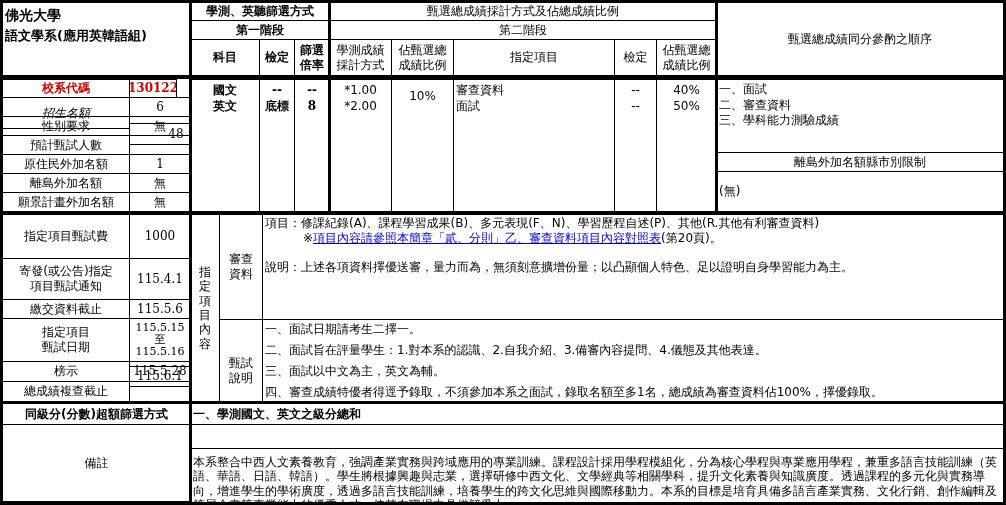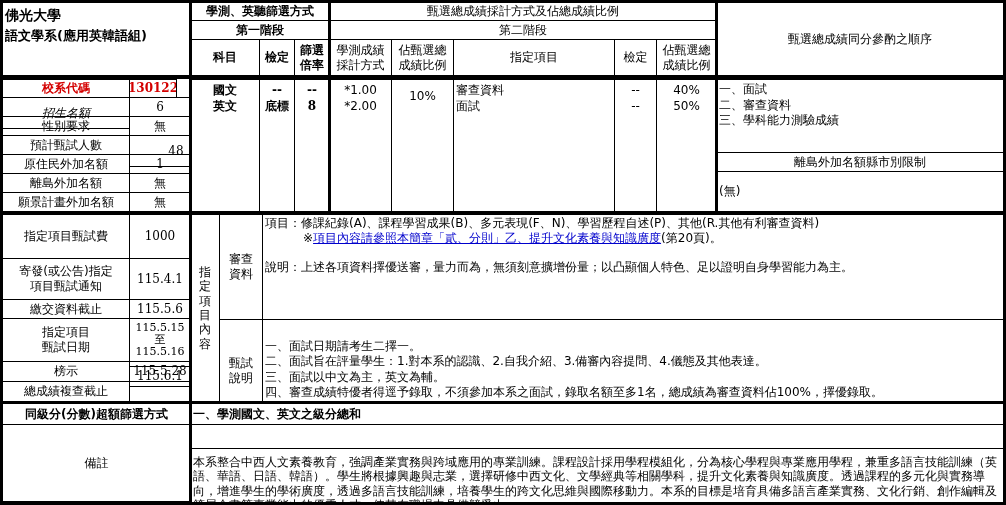--- a/index.html
+++ b/index.html
@@ -45,21 +45,21 @@
 <div class="c" style="left:716px;top:2px;width:288px;height:74px;">甄選總成績同分參酌之順序</div>
 
 <div>
   <div class="c red" style="left:2px;top:79px;width:128px;height:19px;">校系代碼</div>
   <div class="c red mono" style="left:129px;top:79px;width:48px;height:19px;">130122</div>
   <div class="c" style="left:2px;top:97px;width:128px;height:32px;font-style:italic;">招生名額</div>
   <div class="c mono" style="left:129px;top:97px;width:62px;height:20px;">6</div>
   <div class="c" style="left:2px;top:116px;width:128px;height:20px;">性別要求</div>
   <div class="c mono" style="left:129px;top:116px;width:62px;height:20px;">無</div>
   <div class="c" style="left:2px;top:135px;width:128px;height:20px;">預計甄試人數</div>
-  <div class="c mono" style="left:129px;top:135px;width:62px;height:32px;padding-left:32px;">48</div>
+  <div class="c mono" style="left:129px;top:123px;width:62px;height:22px;padding-left:32px;">48</div>
   <div class="c" style="left:2px;top:154px;width:128px;height:20px;">原住民外加名額</div>
   <div class="c mono" style="left:129px;top:154px;width:62px;height:20px;">1</div>
   <div class="c" style="left:2px;top:173px;width:128px;height:20px;">離島外加名額</div>
   <div class="c mono" style="left:129px;top:173px;width:62px;height:20px;">無</div>
   <div class="c" style="left:2px;top:192px;width:128px;height:20px;">願景計畫外加名額</div>
   <div class="c mono" style="left:129px;top:192px;width:62px;height:20px;">無</div>
 </div>
 
 <div class="c b pre top" style="left:190px;top:79px;width:70px;height:133px;padding-top:2px;line-height:1.35;">國文
 英文</div>
@@ -109,25 +109,25 @@
 目
 內
 容</div>
 <div class="c pre" style="left:219px;top:214px;width:44px;height:106px;">審查
 資料</div>
 <div class="c pre" style="left:219px;top:319px;width:44px;height:83px;padding-top:20px;">甄試
 說明</div>
 
 <div class="c col l" style="left:262px;top:214px;width:742px;height:106px;align-items:flex-start;justify-content:flex-start;padding-top:1px;">
   <div><span>項目：</span><span>修課紀錄(A)、課程學習成果(B)、多元表現(F、N)、學習歷程自述(P)、其他(R.其他有利審查資料)</span></div>
-  <div style="padding-left:38px;"><span>※</span><a class="link" href="#">項目內容請參照本簡章「貳、分則」乙、提升文化素養與知識廣度</a><span>(第20頁)。</span></div>
+  <div style="padding-left:38px;"><span>※</span><a class="link" href="#">項目內容請參照本簡章「貳、分則」乙、審查資料項目內容對照表</a><span>(第20頁)。</span></div>
   <div style="margin-top:14px;">說明：上述各項資料擇優送審，量力而為，無須刻意擴增份量；以凸顯個人特色、足以證明自身學習能力為主。</div>
 </div>
 
-<div class="c col l" style="left:262px;top:319px;width:742px;height:83px;align-items:flex-start;justify-content:flex-end;padding-top:2px;line-height:1.3;">
+<div class="c col l" style="left:262px;top:319px;width:742px;height:83px;align-items:flex-start;justify-content:space-between;padding-top:2px;line-height:1.3;">
   <div>一、面試日期請考生二擇一。</div>
   <div>二、面試旨在評量學生：1.對本系的認識、2.自我介紹、3.備審內容提問、4.儀態及其他表達。</div>
   <div>三、面試以中文為主，英文為輔。</div>
   <div>四、審查成績特優者得逕予錄取，不須參加本系之面試，錄取名額至多1名，總成績為審查資料佔100%，擇優錄取。</div>
 </div>
 
 <div class="c b" style="left:2px;top:403px;width:189px;height:22px;">同級分(分數)超額篩選方式</div>
 <div class="c b l" style="left:190px;top:403px;width:814px;height:22px;">一、學測國文、英文之級分總和</div>
 
 <div class="c" style="left:2px;top:424px;width:189px;height:78px;">備註</div>

